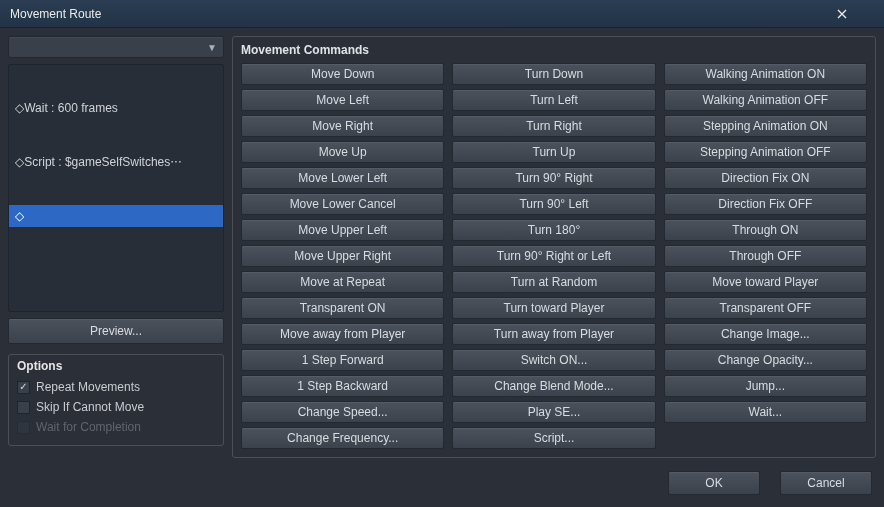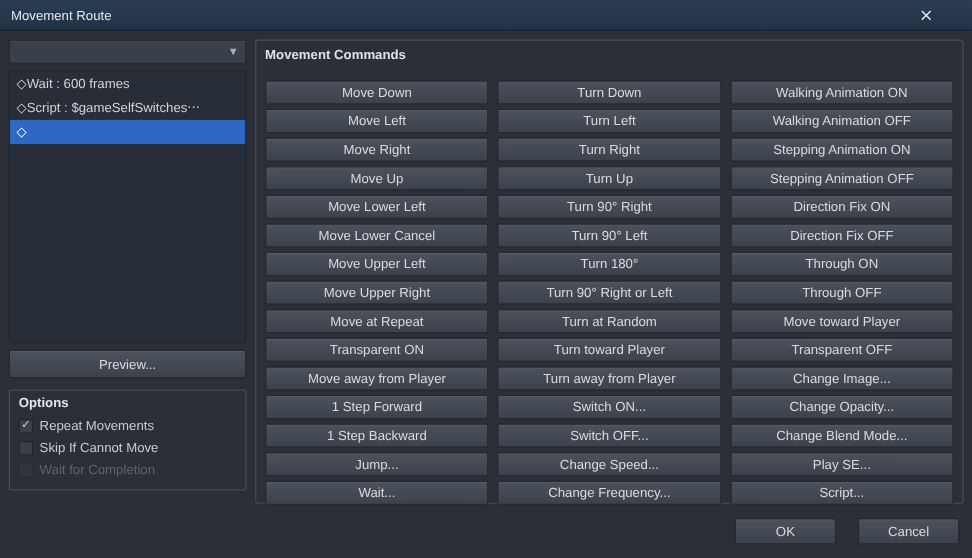--- a/index.html
+++ b/index.html
@@ -63,20 +63,21 @@
     border-radius: 2px;
     overflow: hidden;
   }
   .route-item {
     padding: 2px 6px;
     white-space: nowrap;
     overflow: hidden;
     text-overflow: ellipsis;
     line-height: 18px;
     color: #d0d4d8;
+    margin-top: 32px;
   }
   .route-item.selected {
     background: #2d68c4;
     color: #ffffff;
   }
   .btn {
     background: linear-gradient(to bottom, #4c525c, #3c424c);
     border: 1px solid #232931;
     border-radius: 2px;
     height: 22px;
@@ -126,21 +127,21 @@
     flex: 1;
     border: 1px solid #4a5058;
     border-radius: 3px;
     padding: 6px 8px 8px 8px;
     display: flex;
     flex-direction: column;
   }
   .right-title {
     font-weight: bold;
     color: #dfe3e7;
-    margin-bottom: 16px;
+    margin-bottom: 6px;
   }
   .cmd-grid {
     display: grid;
     grid-template-columns: repeat(3, 1fr);
     grid-auto-rows: 22px;
     gap: 4px 8px;
   }
   .footer {
     height: 33px;
     display: flex;
@@ -228,21 +229,20 @@
         <div class="btn">Transparent ON</div>
         <div class="btn">Turn toward Player</div>
         <div class="btn">Transparent OFF</div>
         <div class="btn">Move away from Player</div>
         <div class="btn">Turn away from Player</div>
         <div class="btn">Change Image...</div>
         <div class="btn">1 Step Forward</div>
         <div class="btn">Switch ON...</div>
         <div class="btn">Change Opacity...</div>
         <div class="btn">1 Step Backward</div>
-        <div class="btn">Switch OFF...</div>
         <div class="btn">Change Blend Mode...</div>
         <div class="btn">Jump...</div>
         <div class="btn">Change Speed...</div>
         <div class="btn">Play SE...</div>
         <div class="btn">Wait...</div>
         <div class="btn">Change Frequency...</div>
         <div class="btn">Script...</div>
       </div>
   </div>
 </div>

